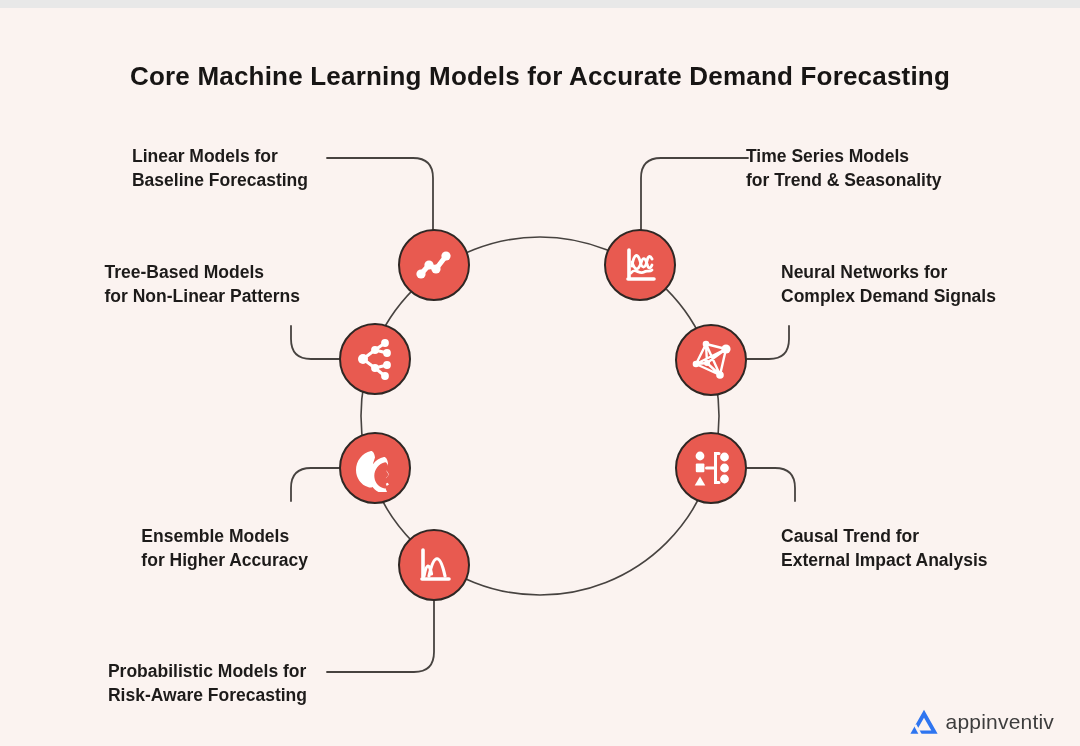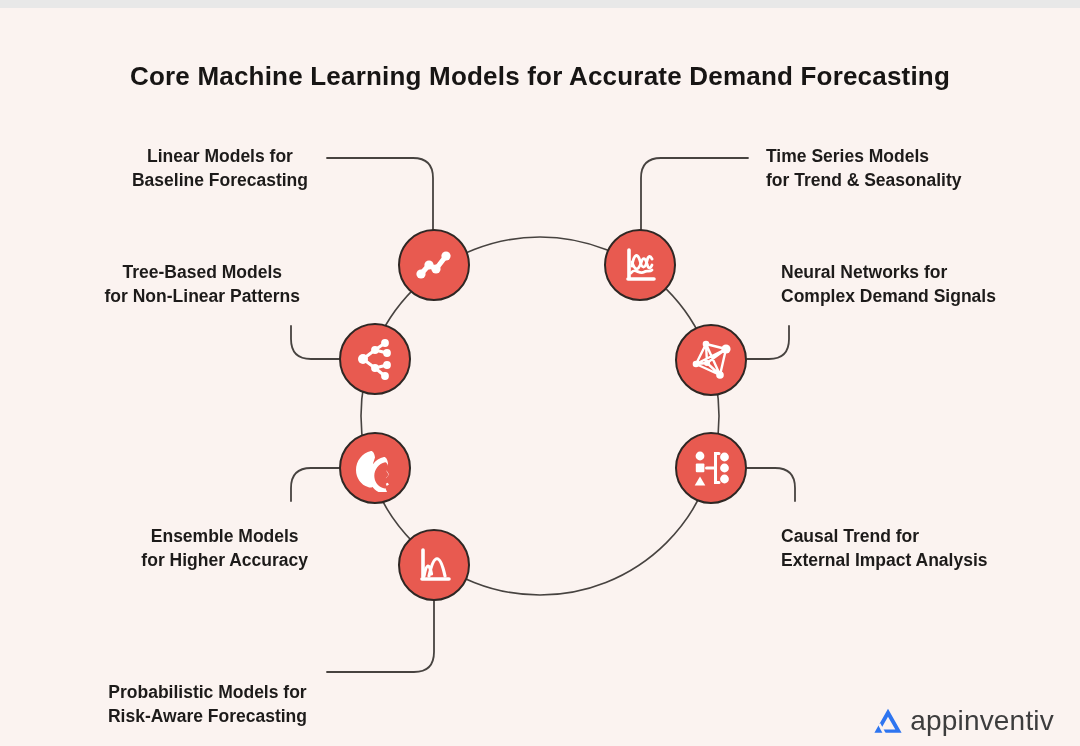--- a/index.html
+++ b/index.html
@@ -11,23 +11,23 @@
   .canvas{position:relative;width:1080px;height:746px;background:var(--background);overflow:hidden;margin:8px auto}
   .title{position:absolute;top:53px;left:0;width:100%;text-align:center;
          font-size:26px;font-weight:bold;color:#171514;letter-spacing:.2px}
   .netsvg{position:absolute;left:0;top:0}
   .node{position:absolute;width:72px;height:72px;border-radius:50%;
         background:var(--accent-red);border:2.5px solid var(--icon-border);
         display:flex;align-items:center;justify-content:center}
   .node svg{display:block}
   .lbl{position:absolute;font-size:17.5px;line-height:24px;font-weight:bold;
        color:var(--text);white-space:pre-line}
-  .lbl.r{text-align:center}
+  .lbl.r{text-align:left}
   .logo{position:absolute;right:26px;bottom:17px;display:flex;align-items:center;gap:7px}
-  .logo .brand{font-size:28px;color:var(--logo-text);font-weight:normal;letter-spacing:.2px}
+  .logo .brand{font-size:21px;color:var(--logo-text);font-weight:normal;letter-spacing:.2px}
 </style>
 </head>
 <body>
 
 <div class="canvas">
 
   <div class="title">Core Machine Learning Models for Accurate Demand Forecasting</div>
 
   <svg class="netsvg" width="1080" height="746" viewBox="0 0 1080 746">
     <circle cx="540" cy="408" r="179" fill="none" stroke="var(--line)" stroke-width="1.6"></circle>
@@ -37,31 +37,31 @@
       <path d="M291,318 V331 Q291,351 311,351 H339"></path>
       <path d="M789,318 V331 Q789,351 769,351 H747"></path>
       <path d="M339,460 H311 Q291,460 291,480 V493"></path>
       <path d="M747,460 H775 Q795,460 795,480 V493"></path>
       <path d="M434,593 V644 Q434,664 414,664 H327"></path>
     </g>
   </svg>
 
   <div class="lbl r" style="right:772px;top:136px">Linear Models for
 Baseline Forecasting</div>
-  <div class="lbl" style="left:766px;top:136px">Time Series Models
+  <div class="lbl" style="left:746px;top:136px">Time Series Models
 for Trend &amp; Seasonality</div>
   <div class="lbl r" style="right:780px;top:252px">Tree-Based Models
 for Non-Linear Patterns</div>
   <div class="lbl" style="left:781px;top:252px">Neural Networks for
 Complex Demand Signals</div>
   <div class="lbl r" style="right:772px;top:516px">Ensemble Models
 for Higher Accuracy</div>
   <div class="lbl" style="left:781px;top:516px">Causal Trend for
 External Impact Analysis</div>
-  <div class="lbl r" style="right:773px;top:672px">Probabilistic Models for
+  <div class="lbl r" style="right:773px;top:651px">Probabilistic Models for
 Risk-Aware Forecasting</div>
 
   <div class="node" style="left:398px;top:221px">
     <svg width="48" height="48" viewBox="0 0 48 48">
       <polyline points="11,33 19,24 26,28 36,15" fill="none" stroke="#fff" stroke-width="5" stroke-linecap="round" stroke-linejoin="round"></polyline>
       <g fill="#fff">
         <circle cx="11" cy="33" r="4.6"></circle>
           <circle cx="19" cy="24" r="4.6"></circle>
         <circle cx="26" cy="28" r="4.6"></circle>
           <circle cx="36" cy="15" r="4.6"></circle>

